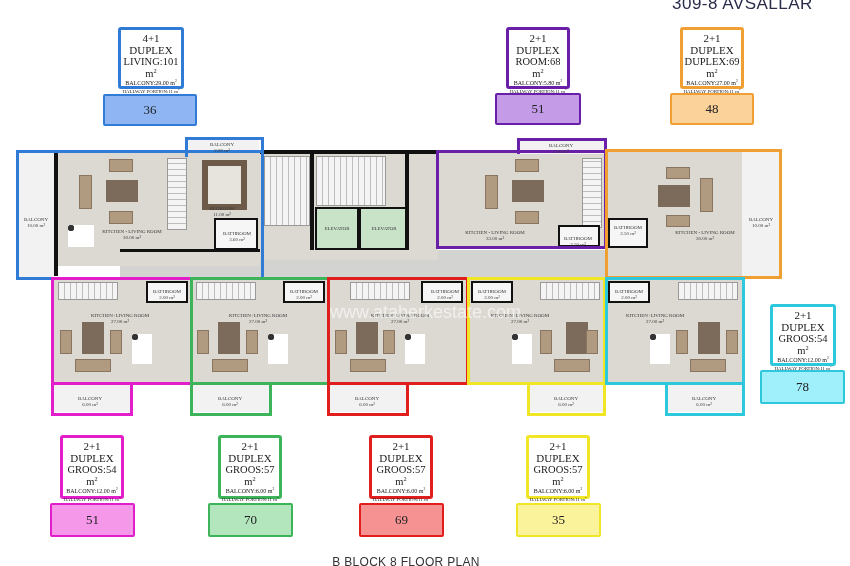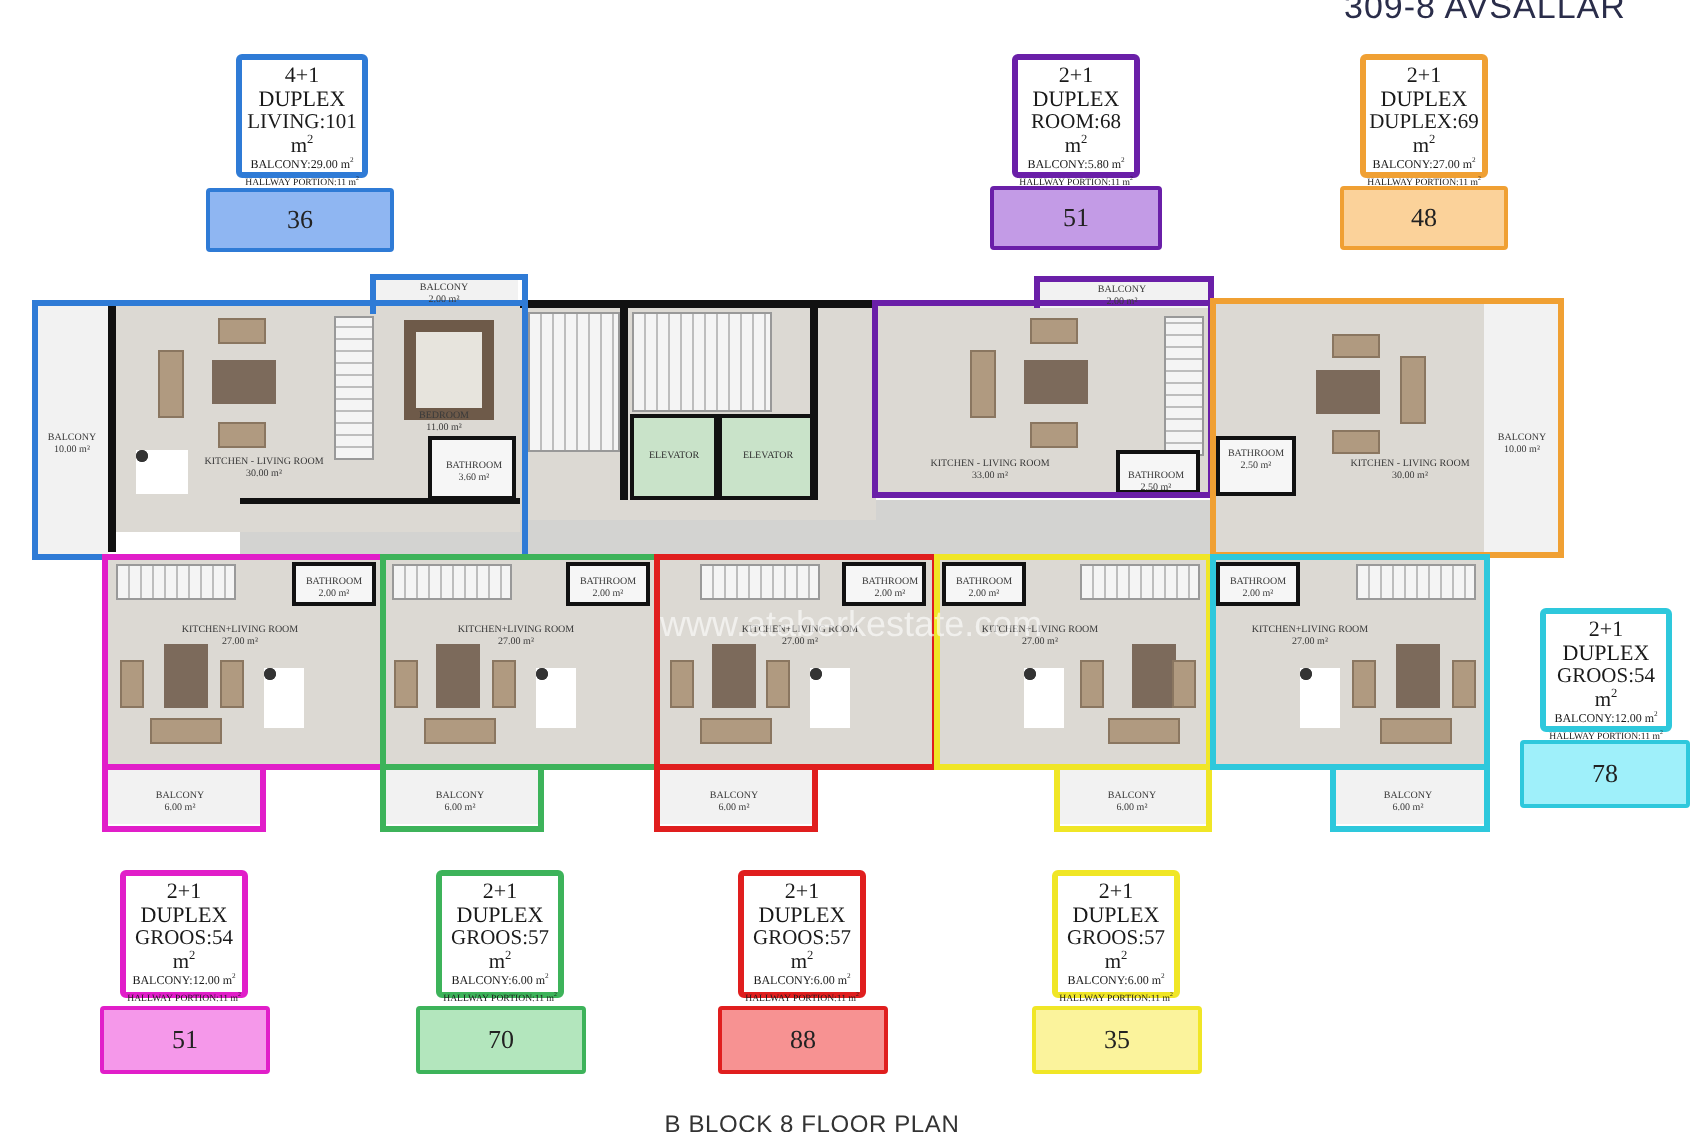--- a/index.html
+++ b/index.html
@@ -294,21 +294,21 @@
   </div>
 
 <div class="info-card" style="left:369px;top:435px;width:64px;height:64px;border-color:#e01e1e;">
   <span class="t">2+1 DUPLEX</span>
   <span class="g"><span>GROOS:57 m</span><sup>2</sup></span>
   <span class="b"><span>BALCONY:6.00 m</span><sup>2</sup></span>
   <span class="h"><span>HALLWAY PORTION:11 m</span><sup>2</sup></span>
   <span class="r"><span>BRUT:74 m</span><sup>2</sup></span>
 </div>
 <div class="unit-number" style="left:359px;top:503px;width:85px;height:34px;background:#f79292;border-color:#e01e1e;">
-    <span>88</span>
+    <span>69</span>
   </div>
 
 <div class="info-card" style="left:526px;top:435px;width:64px;height:64px;border-color:#f0e626;">
   <span class="t">2+1 DUPLEX</span>
   <span class="g"><span>GROOS:57 m</span><sup>2</sup></span>
   <span class="b"><span>BALCONY:6.00 m</span><sup>2</sup></span>
   <span class="h"><span>HALLWAY PORTION:11 m</span><sup>2</sup></span>
   <span class="r"><span>BRUT:74 m</span><sup>2</sup></span>
 </div>
 <div class="unit-number" style="left:516px;top:503px;width:85px;height:34px;background:#fbf39c;border-color:#f0e626;">

